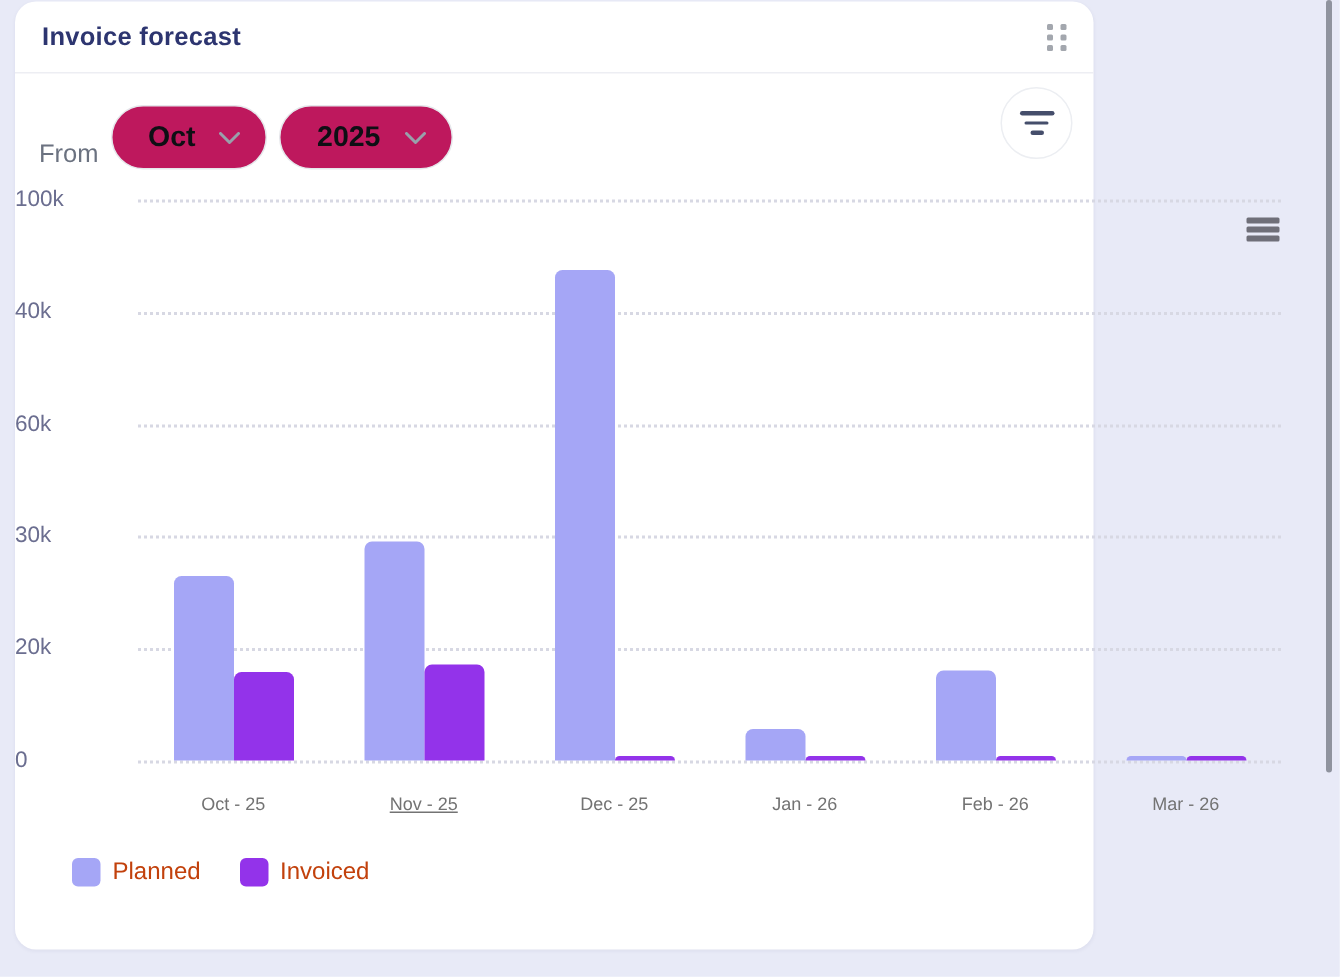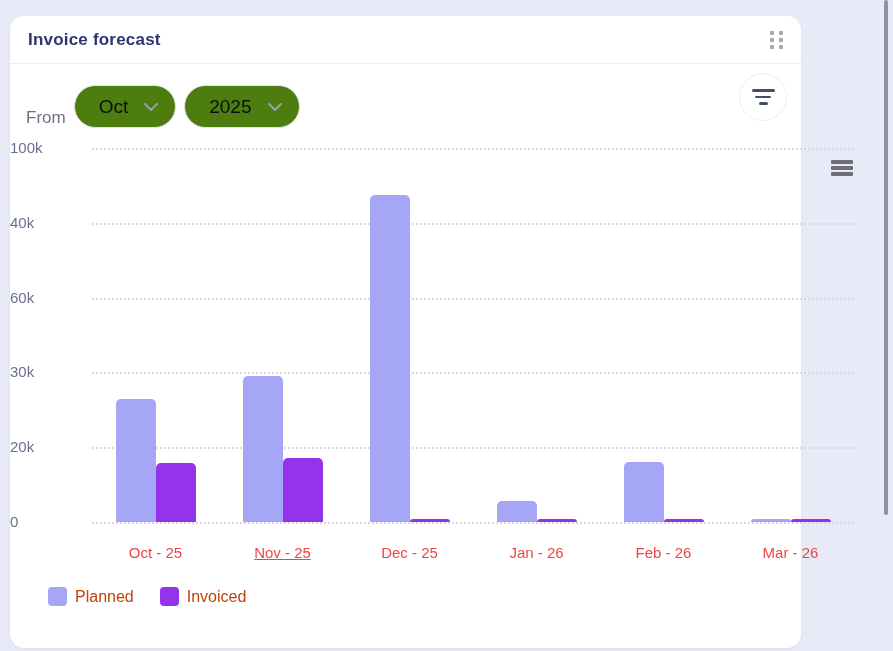--- a/index.html
+++ b/index.html
@@ -9,22 +9,22 @@
     background: #e8eaf7;
     overflow: hidden;
     position: relative;
   }
   .scroll-thumb {
     position: absolute; right: 5px; top: 0;
     width: 4px; height: 515px;
     background: #8f939e; border-radius: 2px; z-index: 20;
   }
   .card {
-    position: absolute; left: 10px; top: 16px;
-    width: 791px; height: 632px;
+    position: absolute; left: 10px; top: 1px;
+    width: 719px; height: 632px;
     background: #ffffff; border-radius: 14px;
     box-shadow: 0 1px 3px rgba(30,41,90,0.06);
   }
   .card-header {
     height: 48px; display: flex; align-items: center;
     padding: 0 16px 0 18px;
     border-bottom: 1px solid #edeef3;
   }
   .card-title {
     font-size: 17px; font-weight: bold; color: #2d3570; letter-spacing: .2px;
@@ -37,24 +37,24 @@
   }
   .drag-handle span { width: 4px; height: 4px; background: #a3a7ae; border-radius: 1px; }
   .toolbar {
     position: relative; height: 64px;
     display: flex; align-items: flex-end;
     padding-left: 16px; gap: 8px;
   }
   .from-label { font-size: 17px; color: #6b7280; margin-right: 0; }
   .pill {
     display: inline-flex; align-items: center; justify-content: space-between;
-    height: 43px; background: #4d7c0f;
+    height: 43px; background: #be185d;
     border: 1px solid #e5e7eb; border-radius: 22px;
     font-family: inherit; font-size: 19px; color: #0e0f14;
-    padding: 0 17px 0 24px; cursor: pointer;
+    padding: 0 17px 0 24px; cursor: pointer; font-weight: bold;
   }
   .pill.month { min-width: 98px; }
   .pill.year  { min-width: 114px; }
   .pill svg { margin-left: 16px; }
   .filter-btn {
     position: absolute; right: 14px; top: 9px;
     width: 48px; height: 48px; border-radius: 50%;
     background: #fff; border: 1px solid #eceef2;
     display: flex; flex-direction: column; align-items: center; justify-content: center;
     gap: 4px; cursor: pointer;
@@ -68,21 +68,21 @@
     position: absolute; height: 0;
     border-top: 2px dotted #d7d8e3;
   }
   .ytick {
     position: absolute; width: 62px; 
     font-size: 15px; color: #6b6e90; line-height: 18px;
     left: 0;
   }
   .xtick {
     position: absolute; text-align: center;
-    font-size: 15px; color: #ef4444;
+    font-size: 12px; color: #737373;
   }
   .bar { position: absolute; border-radius: 5px 5px 0 0; }
   .chart-menu {
     position: absolute; left: 819px; top: 30px;
     display: flex; flex-direction: column; gap: 2.5px;
     cursor: pointer; padding: 2px;
   }
   .chart-menu i { display: block; width: 22px; height: 3.5px; background: #6f6f79; border-radius: 1px; }
   .legend {
     display: flex; align-items: center;

